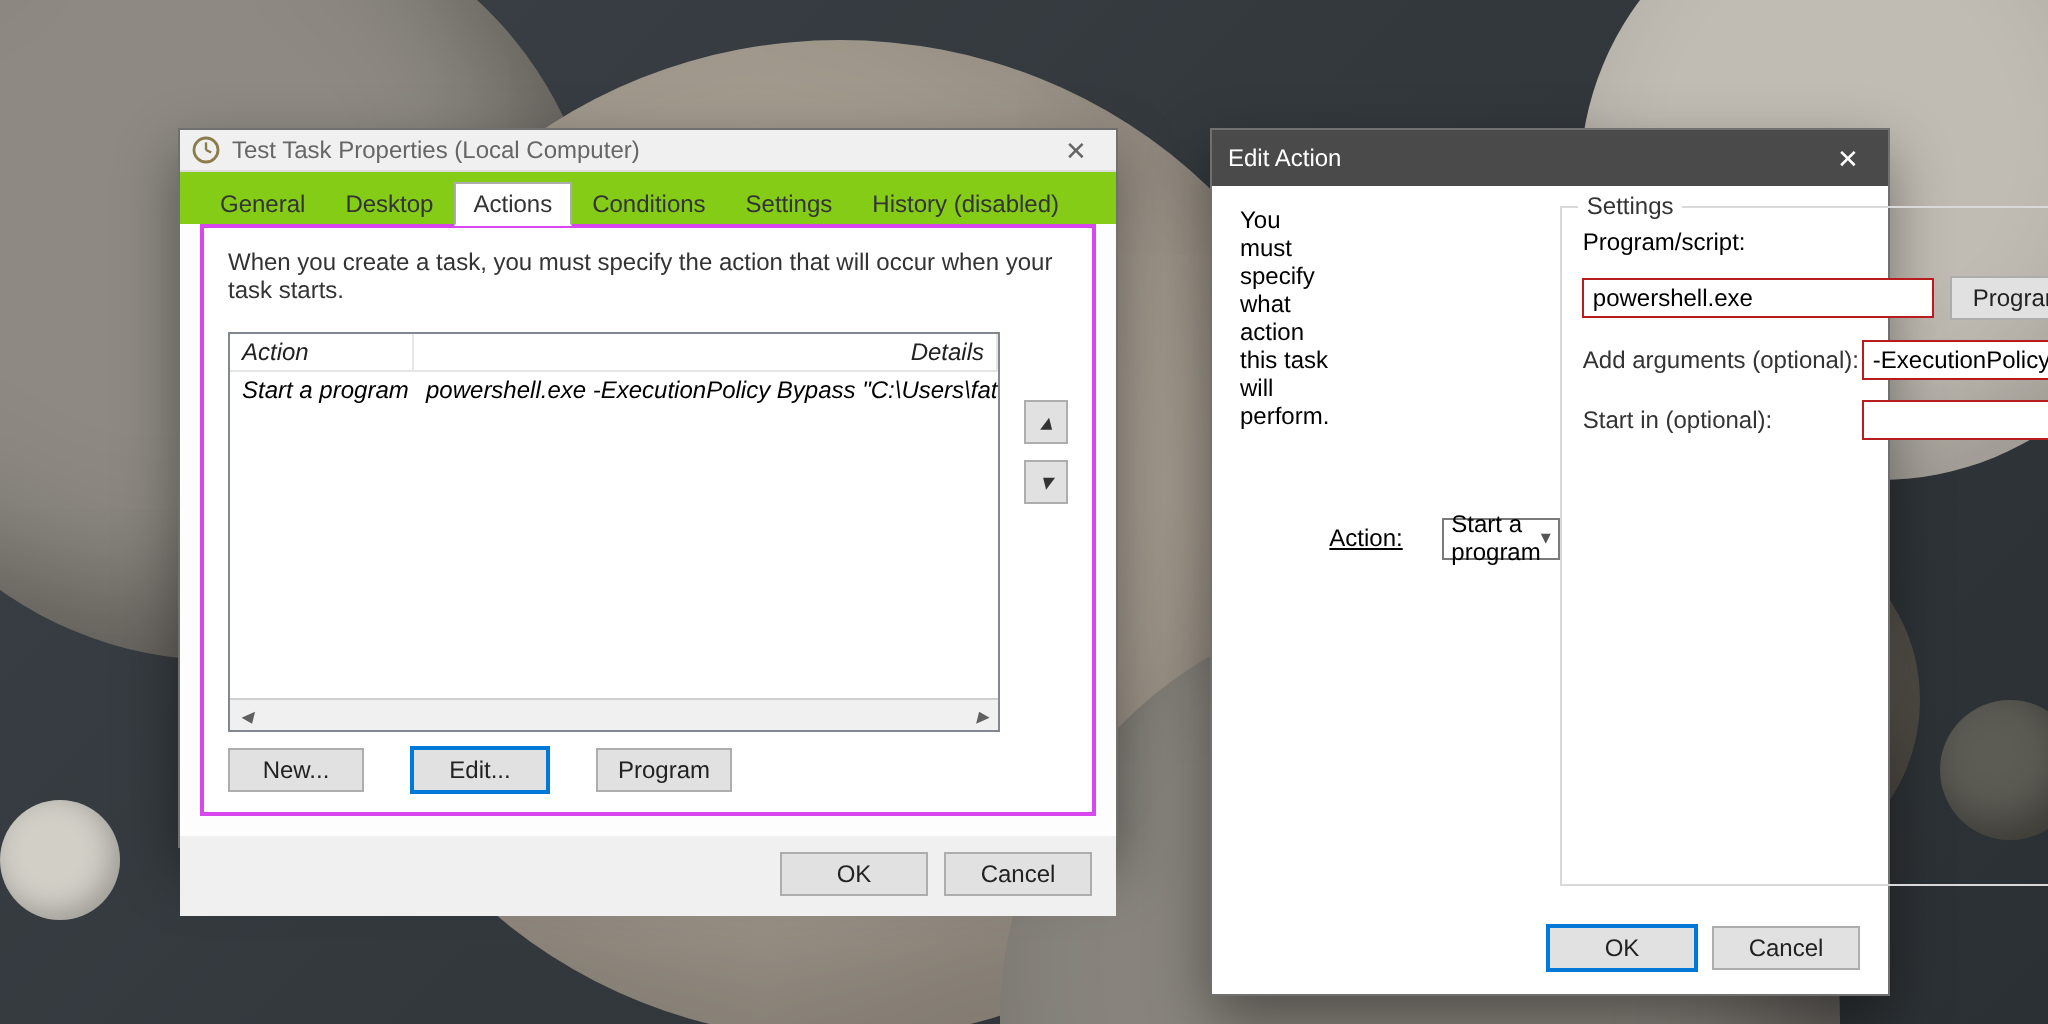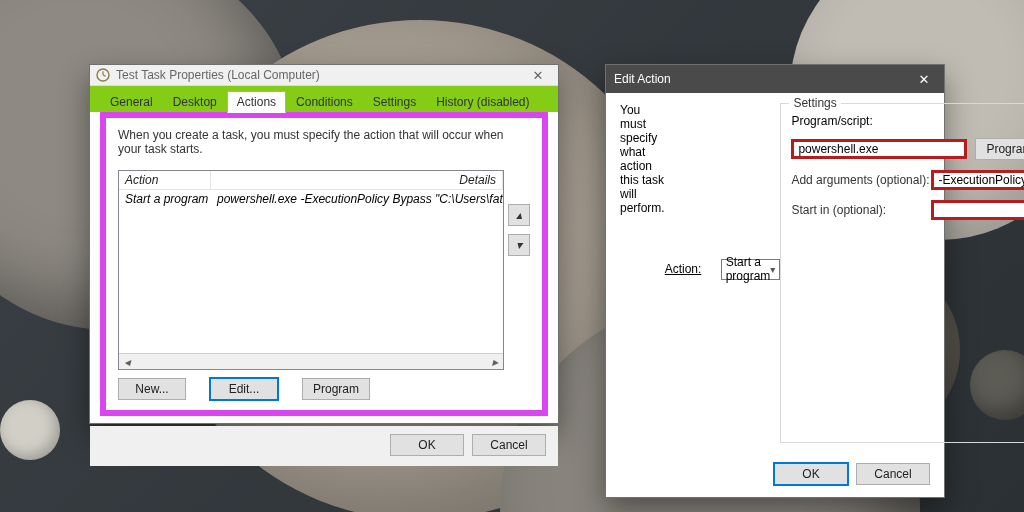--- a/index.html
+++ b/index.html
@@ -86,21 +86,21 @@
     background:transparent;
   }
   .tab.active {
     background:#fff;
     border:1px solid #acacac;
     border-bottom:1px solid #fff;
     z-index:2;
   }
   .tab-panel {
     margin:0 10px 10px 10px;
-    border:6px solid #d946ef;
+    border:2px solid #d946ef;
     background:#fff;
     flex:1;
     padding:10px 12px;
     display:flex;
     flex-direction:column;
   }
 
   .hint { color:#333; margin-bottom:14px; }
 
   .list-wrap { position:relative; flex:1;font-style:italic; }
@@ -158,21 +158,21 @@
   .select .chev { color:#555; font-size:10px; }
 
   .groupbox {
     border:1px solid #d9d9d9; padding:10px 10px 12px 10px; position:relative; flex:1;
     display:flex; flex-direction:column; gap:10px;
   }
   .groupbox .legend { position:absolute; top:-8px; left:8px; background:#fff; padding:0 4px; color:#333; }
   .ga-row { display:flex; align-items:center; }
   .ga-label { width:140px; color:#333; }
   .txt {
-    height:20px; border:3px solid #b91c1c; background:#fff; padding:0 4px;
+    height:20px; border:1px solid #b91c1c; background:#fff; padding:0 4px;
     display:flex; align-items:center; overflow:hidden; white-space:nowrap;
   }
   .txt.short { width:98px; margin-left:auto; }
   .program-row { display:flex; gap:8px; align-items:center; }
   .program-row .txt { flex:1; }
 
   .edit-footer { display:flex; gap:8px; justify-content:flex-end; padding:10px 14px 12px; }
 
   .x-glyph { font-size:13px; line-height:1; }
 </style>

